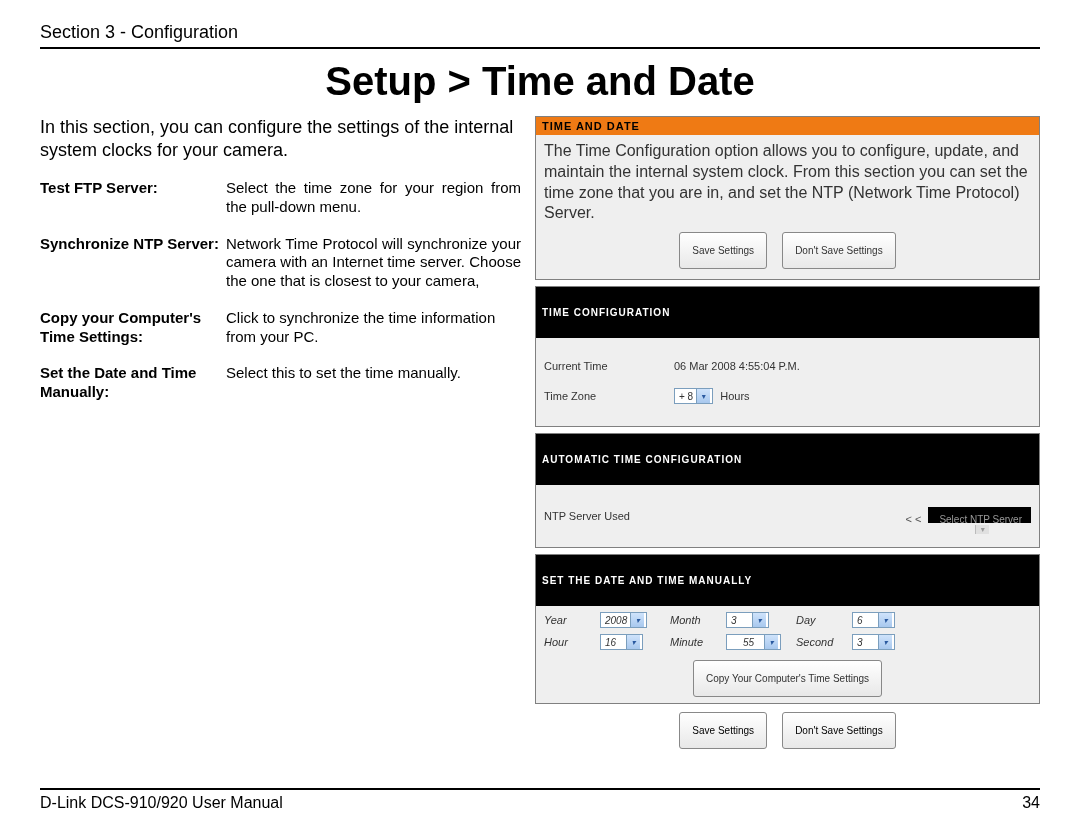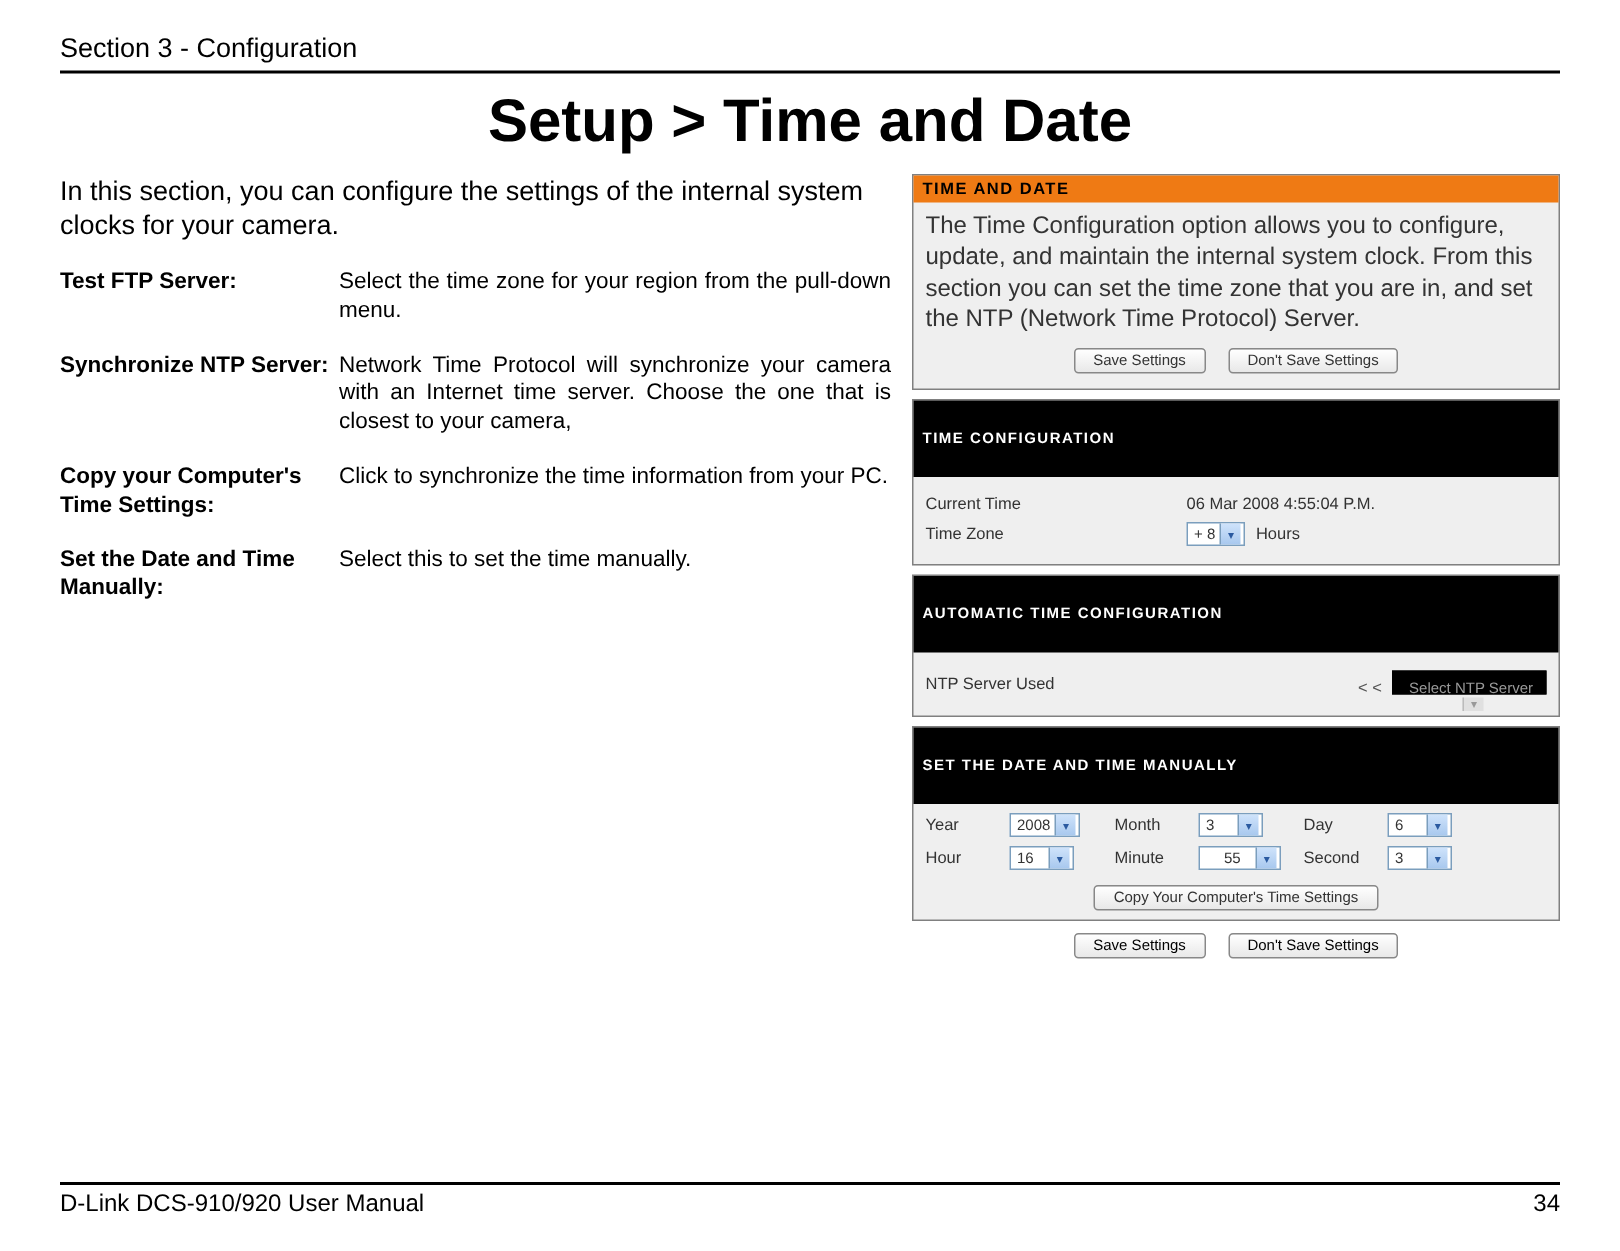--- a/index.html
+++ b/index.html
@@ -8,38 +8,38 @@
   .section-header { font-size: 18px; font-weight: 400; margin-bottom: 4px; }
   .hr { border: none; border-top: 2px solid #000; margin-bottom: 10px; }
   .title { font-family: "Arial Narrow", Arial, sans-serif; font-stretch: condensed; font-size: 40px; font-weight: bold; text-align: center; margin: 8px 0 12px 0; letter-spacing: 0px; }
   .columns { display: flex; gap: 14px; }
   .left { flex: 1; font-size: 17px; line-height: 1.25; }
   .intro { font-size: 18px; margin-bottom: 18px; }
   .defs { display: grid; grid-template-columns: 180px 1fr; row-gap: 18px; column-gap: 6px; font-size: 15px; }
   .def-label { text-align: left; font-weight: bold; font-family: "Arial Narrow", Arial, sans-serif; font-stretch: condensed; }
   .def-val { text-align: left; font-family: Arial, sans-serif; font-size: 15px; }
   .justify { text-align: justify; text-justify: inter-word; }
-  .right { width: 432px; font-size: 11px; }
+  .right { width: 505px; font-size: 11px; }
   .panel { border: 1px solid #808080; background: #efefef; margin-bottom: 6px; }
   .panel-title-orange { background: #ef7a14; color: #000; font-weight: bold; font-size: 11px; padding: 3px 6px; letter-spacing: 1px; font-family: Verdana, Arial, sans-serif; }
   .panel-title-black { background: #000; color: #fff; font-weight: bold; font-size: 10px; padding: 20px 6px; letter-spacing: 1px; font-family: Verdana, Arial, sans-serif; }
   .panel-body { padding: 6px 8px; color: #333; }
   .panel-body p { font-size: 16px; line-height: 1.3; }
   .btn-row { text-align: center; margin-top: 8px; padding-bottom: 4px; }
-  .btn { display: inline-block; background: linear-gradient(#fff,#e8e8e8); border: 1px solid #888; border-radius: 3px; font-size: 10px; padding: 2px 12px; margin: 0 6px; cursor: pointer; font-family: Verdana, Arial, sans-serif; }
-  .cfg-row { display: flex; align-items: center; margin: 6px 0; gap: 44px; }
+  .btn { display: inline-block; background: linear-gradient(#fff,#e8e8e8); border: 1px solid #888; border-radius: 3px; font-size: 10px; padding: 12px 12px; margin: 0 6px; cursor: pointer; font-family: Verdana, Arial, sans-serif; }
+  .cfg-row { display: flex; align-items: center; margin: 16px 0; }
   .cfg-label { width: 130px; font-size: 11px; }
   .cfg-val { font-size: 11px; }
   .sel { display: inline-flex; align-items: center; border: 1px solid #7b9ebd; background: #fff; font-size: 10px; height: 16px; padding: 0 2px 0 4px; cursor: pointer; }
   .sel .arrow { width: 14px; height: 14px; background: linear-gradient(#cfe3fb,#a8c8ee); margin-left: 3px; display: flex; align-items: center; justify-content: center; color: #2b5aa0; font-size: 8px; border-left: 1px solid #7b9ebd; }
   .sel-disabled { border: 7px solid #000000; color: #999; background: #000000; flex-direction: column; }
   .sel-disabled .arrow { background: #e0e0e0; color: #999; border-left: 1px solid #bbb; }
   .checkbox { width: 12px; height: 12px; border: 1px solid #7b9ebd; background: #fff; display: inline-block; cursor: pointer; }
   .ntp-row { display: flex; align-items: center; justify-content: space-between; }
-  .date-grid { display: grid; grid-template-columns: 56px 70px 56px 70px 56px 70px; row-gap: 6px; align-items: center; font-size: 11px; }
+  .date-grid { display: grid; grid-template-columns: 56px 70px 56px 70px 56px 70px; row-gap: 6px; align-items: center; font-size: 11px; font-style: italic; }
   .copy-btn-row { text-align: center; margin-top: 10px; }
   .bottom-btns { text-align: center; margin-top: 8px; }
   .footer { position: absolute; bottom: 22px; left: 40px; right: 40px; }
   .footer-hr { border: none; border-top: 2px solid #000; margin-bottom: 4px; }
   .footer-row { display: flex; justify-content: space-between; font-size: 16px; font-family: "Arial Narrow", Arial, sans-serif; font-stretch: condensed; }
 </style>
 </head>
 <body>
 
 <div class="page">

